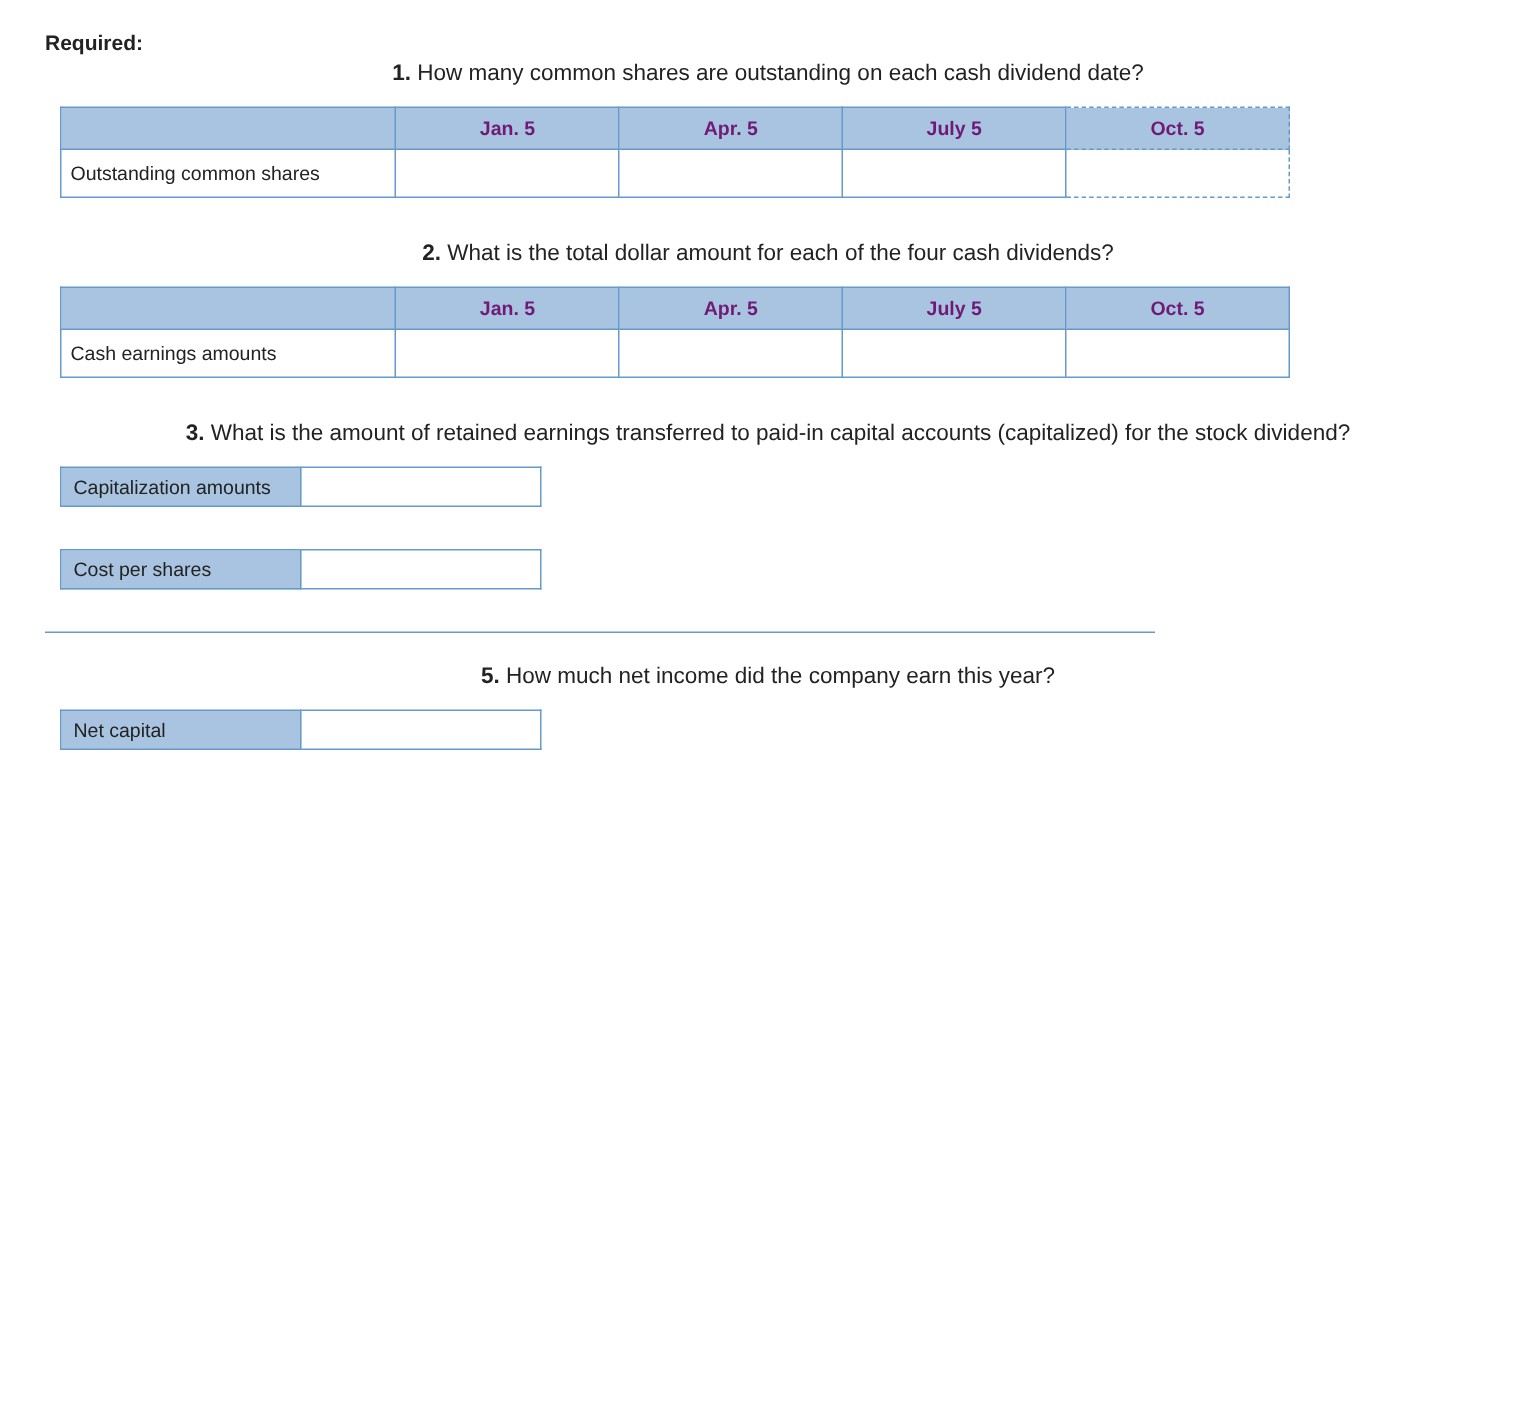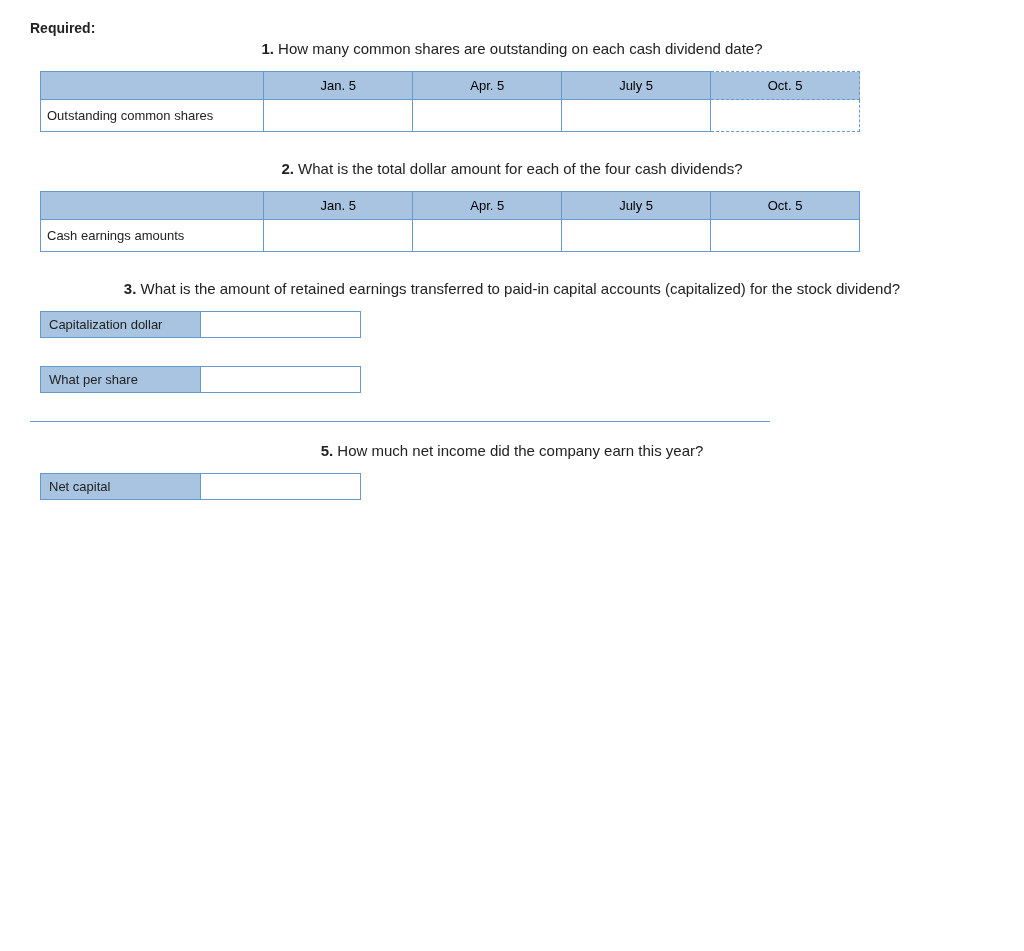--- a/index.html
+++ b/index.html
@@ -41,23 +41,23 @@
       border-collapse: collapse;
       width: 820px;
       margin-left: 10px;
     }
 
     .data-table th {
       background-color: #a8c4e0;
       border: 1px solid #6699cc;
       padding: 6px 12px;
       text-align: center;
-      font-weight: normal;
-      font-size: 13px;
-      color: #000000;
+      font-weight: bold;
+      font-size: 13px;
+      color: #701a75;
     }
 
     .data-table td {
       border: 1px solid #6699cc;
       padding: 8px 8px;
       font-size: 13px;
     }
 
     .data-table td.row-label {
       background-color: #fff;
@@ -206,34 +206,34 @@
 </div>
 
 <div class="question">
   <div class="question-text">
     <span class="question-number">3.</span>
     What is the amount of retained earnings transferred to paid-in capital accounts (capitalized) for the stock dividend?
   </div>
   <table class="small-table">
     <tbody>
       <tr>
-        <td class="row-label">Capitalization dollar</td>
+        <td class="row-label">Capitalization amounts</td>
         <td class="input-cell">
           <input type="text" value="" style="">
         </td>
       </tr>
     </tbody>
   </table>
 </div>
 
 <div class="question">
   <table class="small-table">
     <tbody>
       <tr>
-        <td class="row-label">What per share</td>
+        <td class="row-label">Cost per shares</td>
         <td class="input-cell">
           <input type="text" value="" style="">
         </td>
       </tr>
     </tbody>
   </table>
 </div>
 
 <hr class="section-divider">
 

